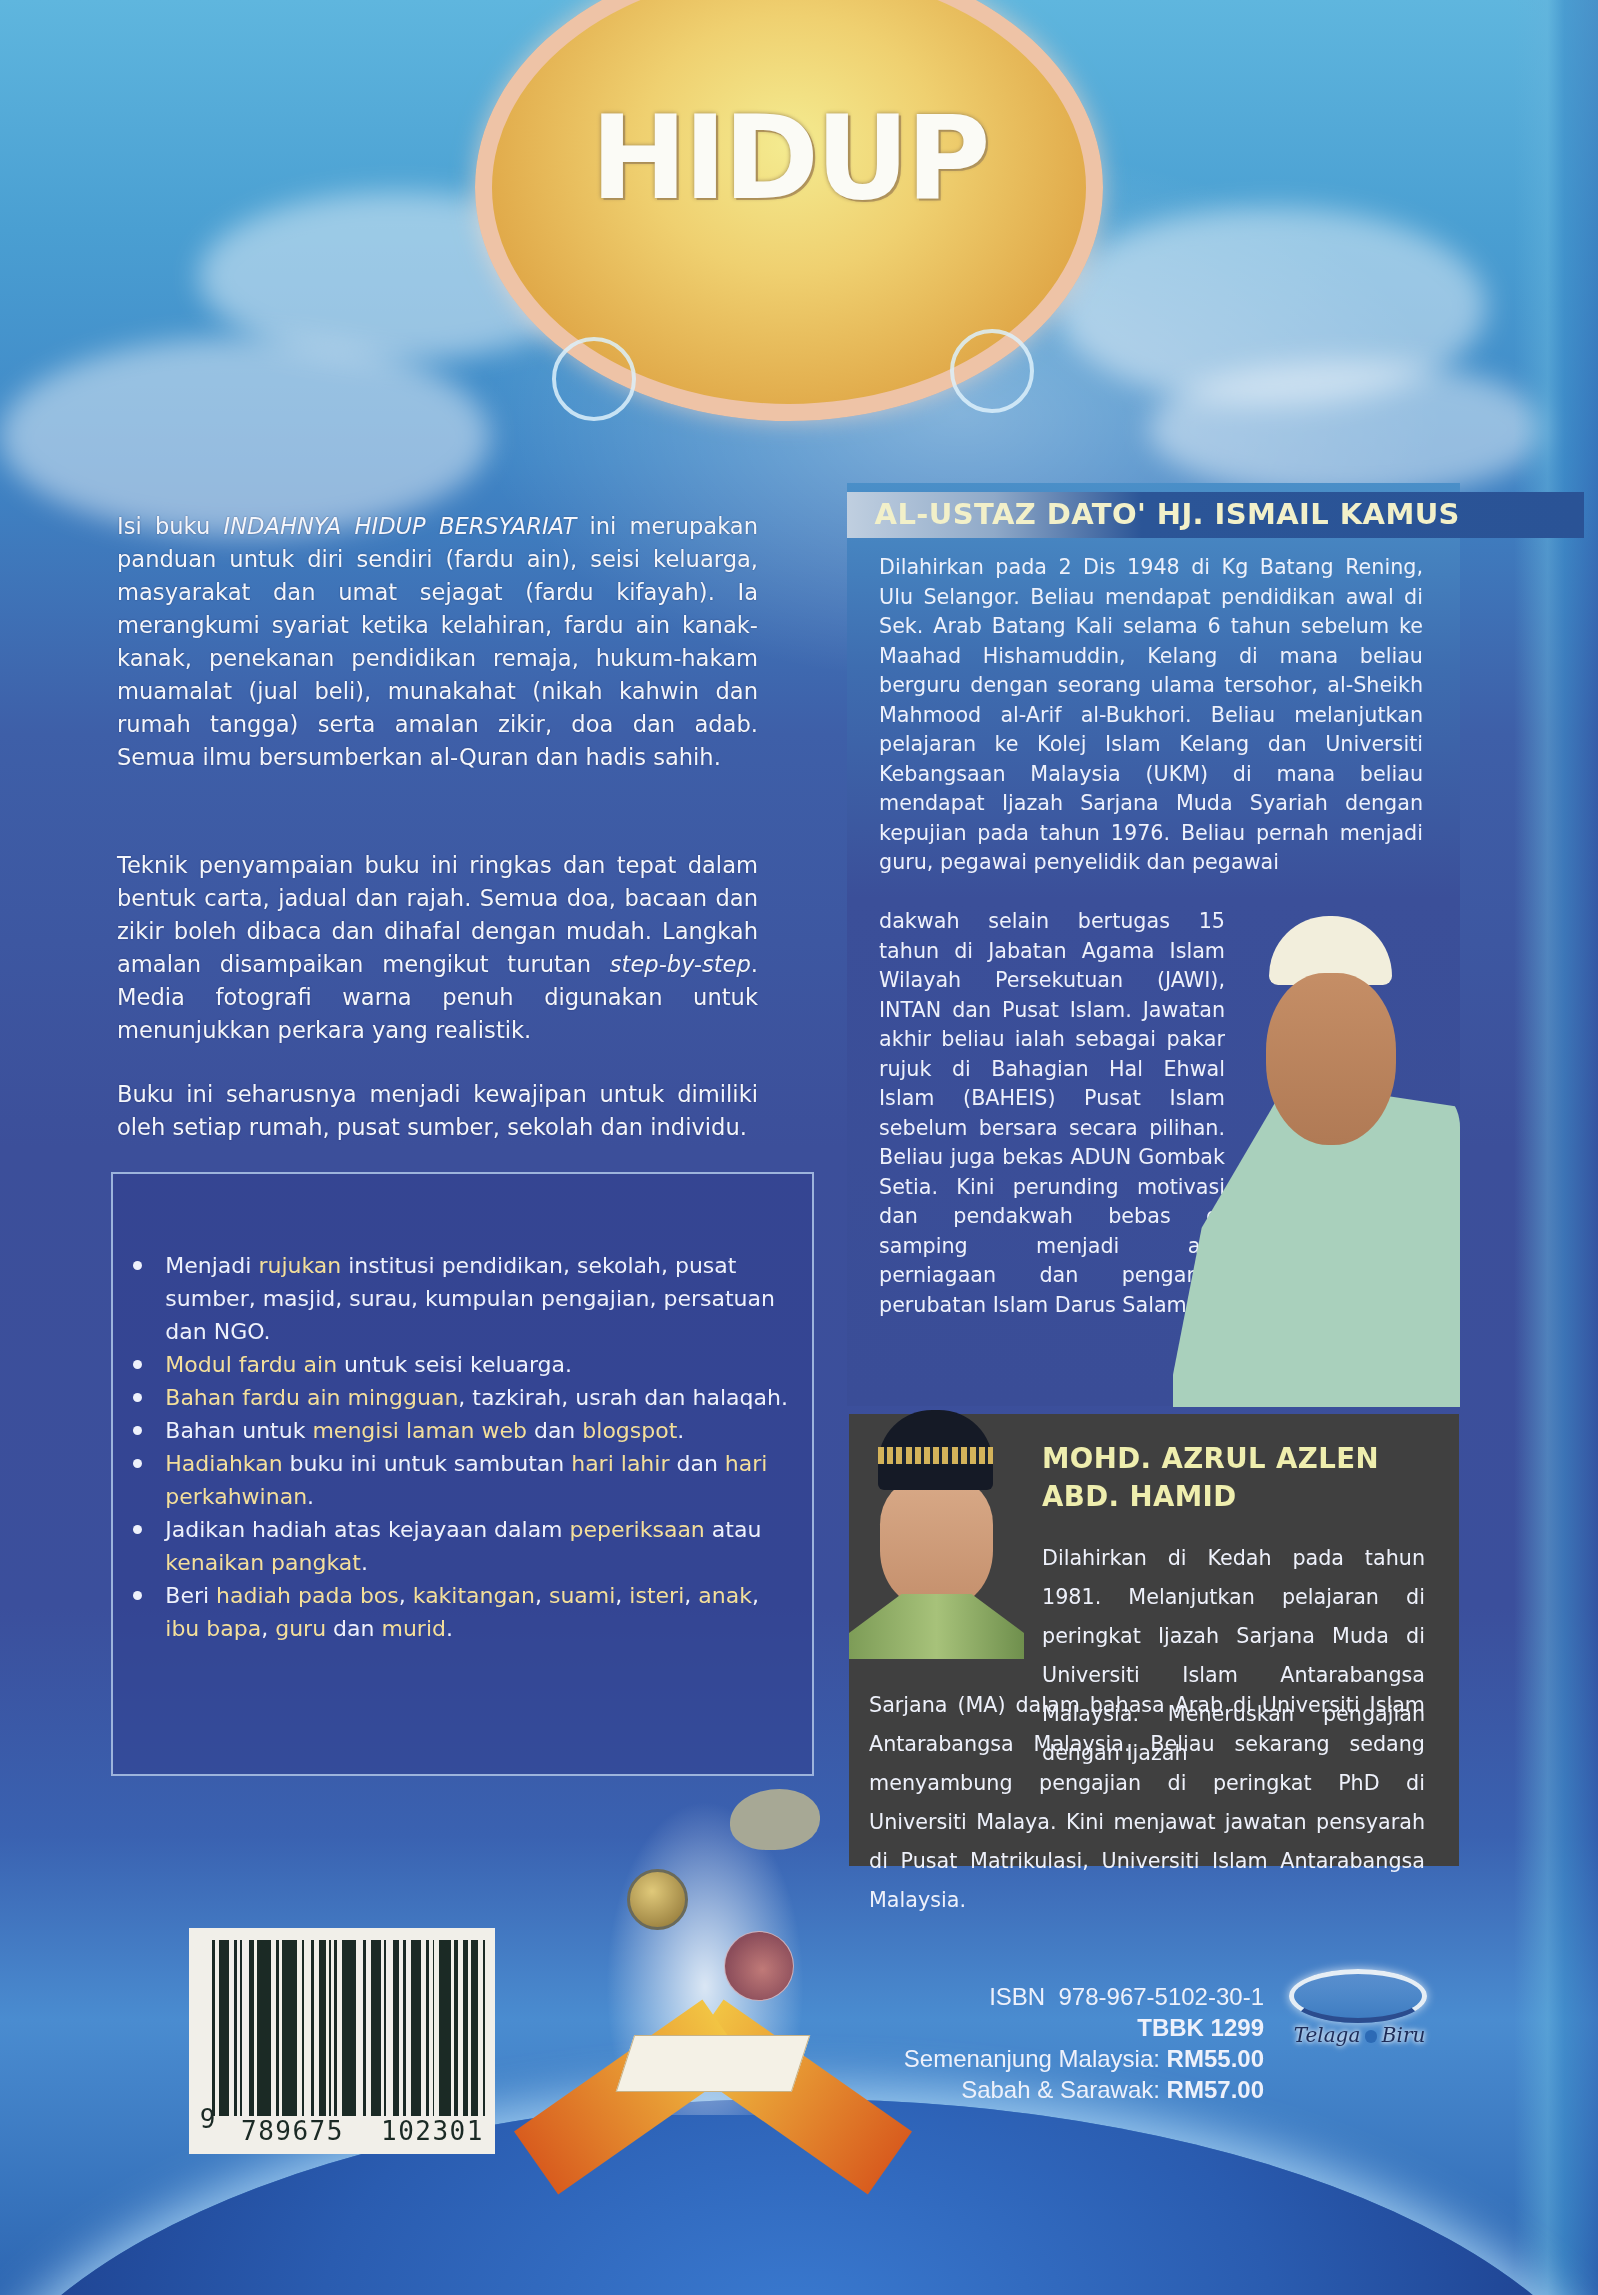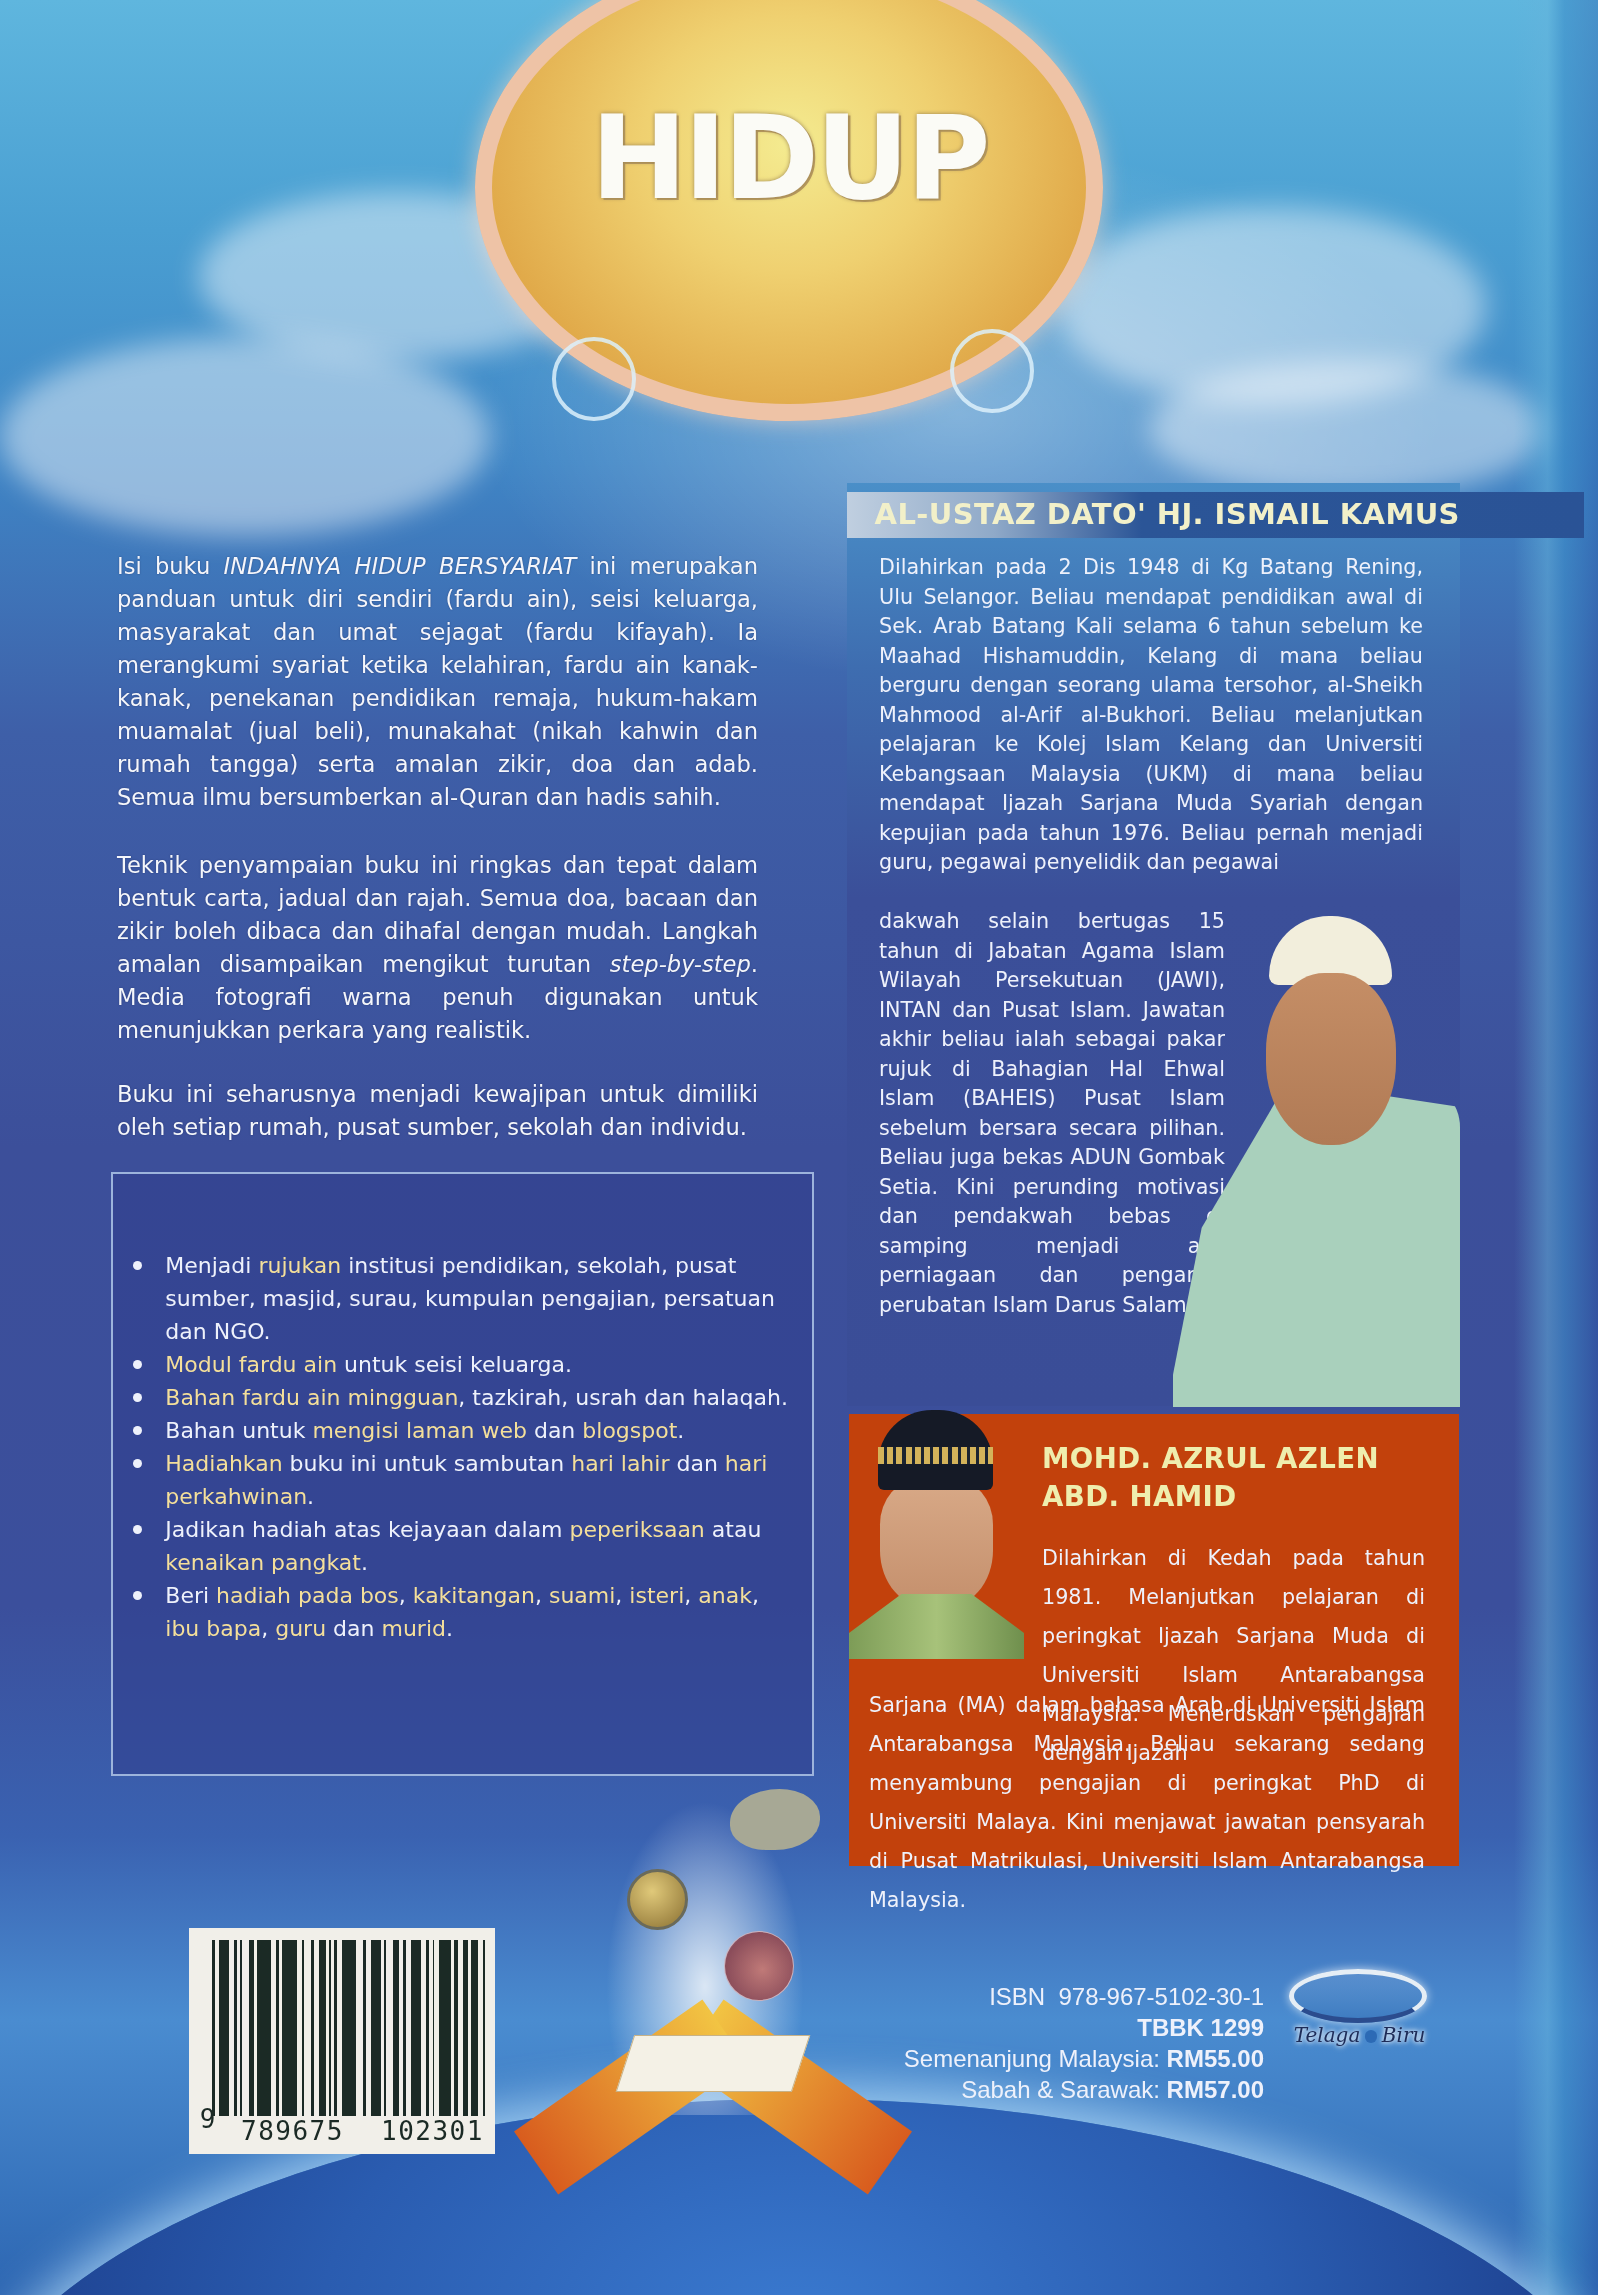--- a/index.html
+++ b/index.html
@@ -66,21 +66,21 @@
   .auth1-text.wide { width: 544px; }
   .photo1 { position: absolute; left: 1173px; top: 916px; width: 287px; height: 490px; }
   .cap1 { position: absolute; left: 1269px; top: 916px; width: 123px; height: 69px; background: #f2eedc; border-radius: 61px 61px 9.2px 9.2px; }
   .face1 { position: absolute; left: 1266px; top: 973px; width: 130px; height: 172px; border-radius: 45% 45% 48% 48%; background: linear-gradient(180deg, #c58e66, #b07a55); }
   .robe1 { position: absolute; left: 1173px; top: 1080px; width: 287px; height: 326px;
     background: #a9d0bc; border-radius: 138px 46px 0 0;
     clip-path: polygon(40% 0, 100% 8%, 100% 100%, 0 100%, 0 90%, 10% 45%);
   }
 
   
-  .auth2 { position: absolute; left: 849px; top: 1414px; width: 610px; height: 452px; background: #c2410c; }
+  .auth2 { position: absolute; left: 849px; top: 1414px; width: 610px; height: 452px; background: #404040; }
   .auth2-name { position: absolute; left: 193px; top: 26px; color: #efeeae; font-weight: bold; font-size: 27.6px; line-height: 38px; letter-spacing: 0.4px; }
   .auth2-text { position: absolute; color: #eef1fb; font-size: 20.7px; line-height: 39px; text-align: justify; }
   .photo2 { position: absolute; left: 849px; top: 1410px; width: 175px; height: 249px; }
   .cap2 { position: absolute; left: 29px; top: 0; width: 115px; height: 80px; background: #151a26; border-radius: 54px 54px 6.1px 6.1px; }
   .cap2band { position: absolute; left: 29px; top: 37px; width: 115px; height: 17px; background: repeating-linear-gradient(90deg, #d4b35a 0 6.1px, #1c2430 6.1px 9.2px); }
   .face2 { position: absolute; left: 31px; top: 69px; width: 113px; height: 130px; background: linear-gradient(180deg, #d8a987, #c48f6c); border-radius: 35% 35% 45% 45%; }
   .robe2 { position: absolute; left: 0; top: 184px; width: 175px; height: 65px; background: linear-gradient(90deg, #7d9c57, #a7c27a 50%, #6f8f4d); clip-path: polygon(0 60%, 30% 0, 70% 0, 100% 60%, 100% 100%, 0 100%); }
 
   
   .light { position: absolute; left: 567px; top: 1686px; width: 276px; height: 429px;
@@ -124,21 +124,21 @@
 <div class="cloud" style="left:1057px;top:207px;width:429px;height:199px;"></div>
 <div class="cloud" style="left:1149px;top:360px;width:398px;height:138px;"></div>
 <div class="spine"></div>
 
 <div class="emblem">
   <div class="title-main">HIDUP</div>
 </div>
 <div class="swirl" style="left:552px;top:337px;width:84px;height:84px;"></div>
 <div class="swirl" style="left:950px;top:329px;width:84px;height:84px;"></div>
 
-<div class="intro" style="top:510px;margin-top:40px;">
+<div class="intro" style="top:510px;">
   <span>Isi buku</span>
   <i>INDAHNYA HIDUP BERSYARIAT</i>
   <span>ini merupakan panduan untuk diri sendiri (fardu ain), seisi keluarga, masyarakat dan umat sejagat (fardu kifayah). Ia merangkumi syariat ketika kelahiran, fardu ain kanak-kanak, penekanan pendidikan remaja, hukum-hakam muamalat (jual beli), munakahat (nikah kahwin dan rumah tangga) serta amalan zikir, doa dan adab. Semua ilmu bersumberkan al-Quran dan hadis sahih.</span>
 </div>
 <div class="intro" style="top:849px;">
   <span>Teknik penyampaian buku ini ringkas dan tepat dalam bentuk carta, jadual dan rajah. Semua doa, bacaan dan zikir boleh dibaca dan dihafal dengan mudah. Langkah amalan disampaikan mengikut turutan</span>
   <i>step-by-step</i><span>. Media fotografi warna penuh digunakan untuk menunjukkan perkara yang realistik.</span>
 </div>
 <div class="intro" style="top:1078px;">
   <span>Buku ini seharusnya menjadi kewajipan untuk dimiliki oleh setiap rumah, pusat sumber, sekolah dan individu.</span>

